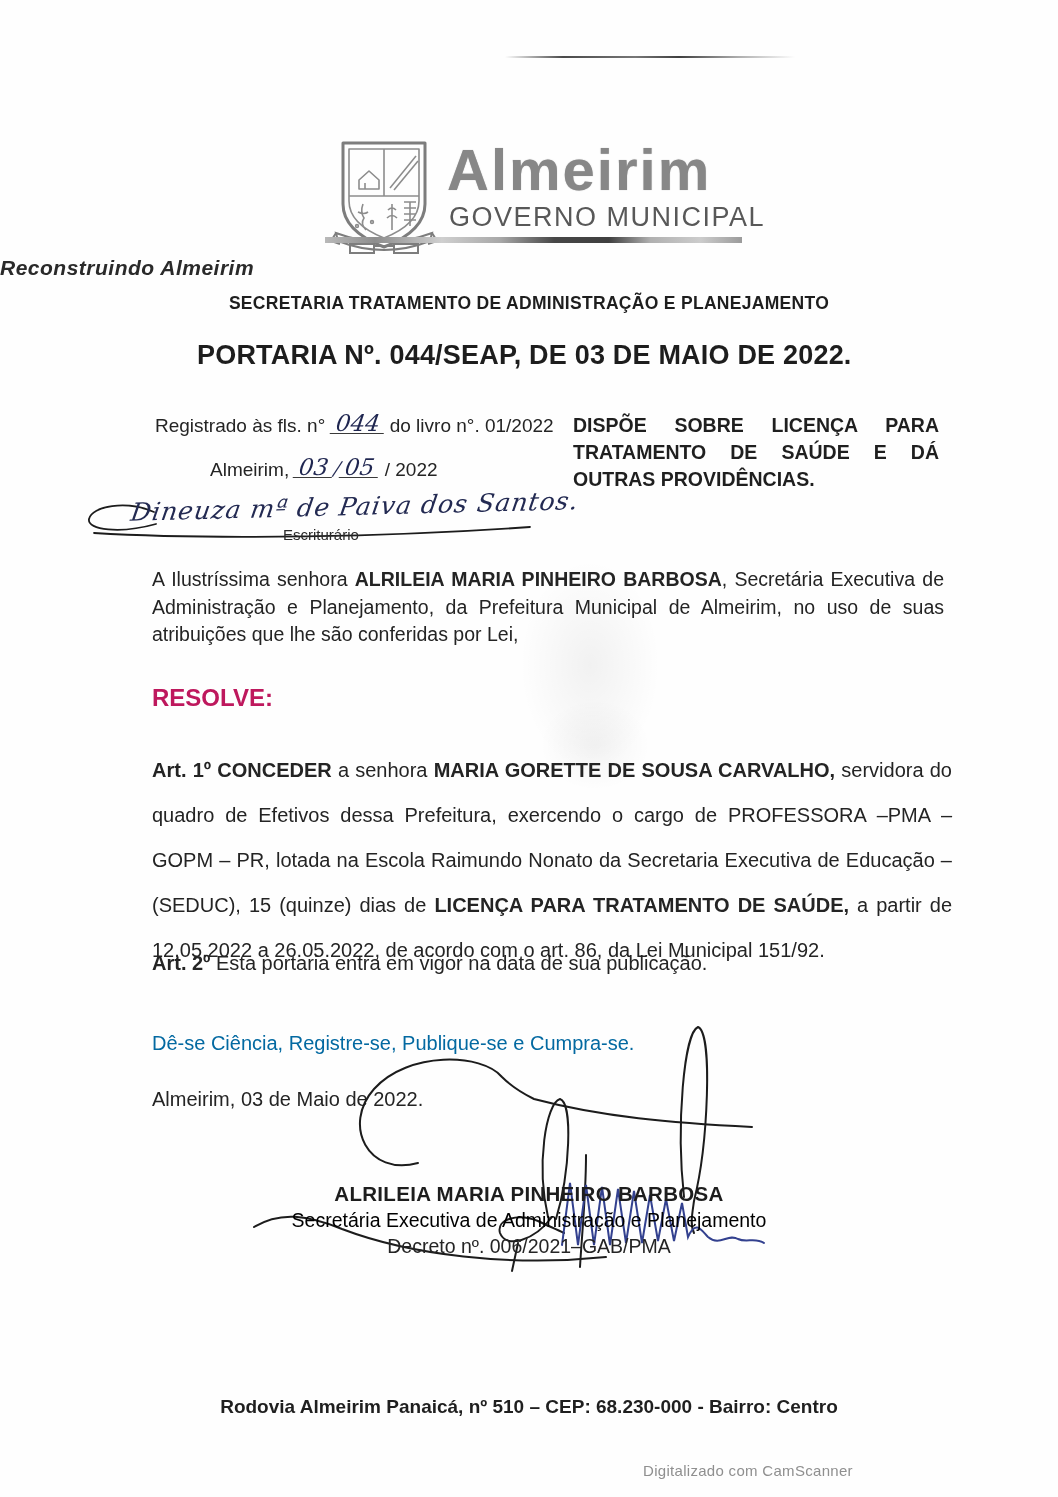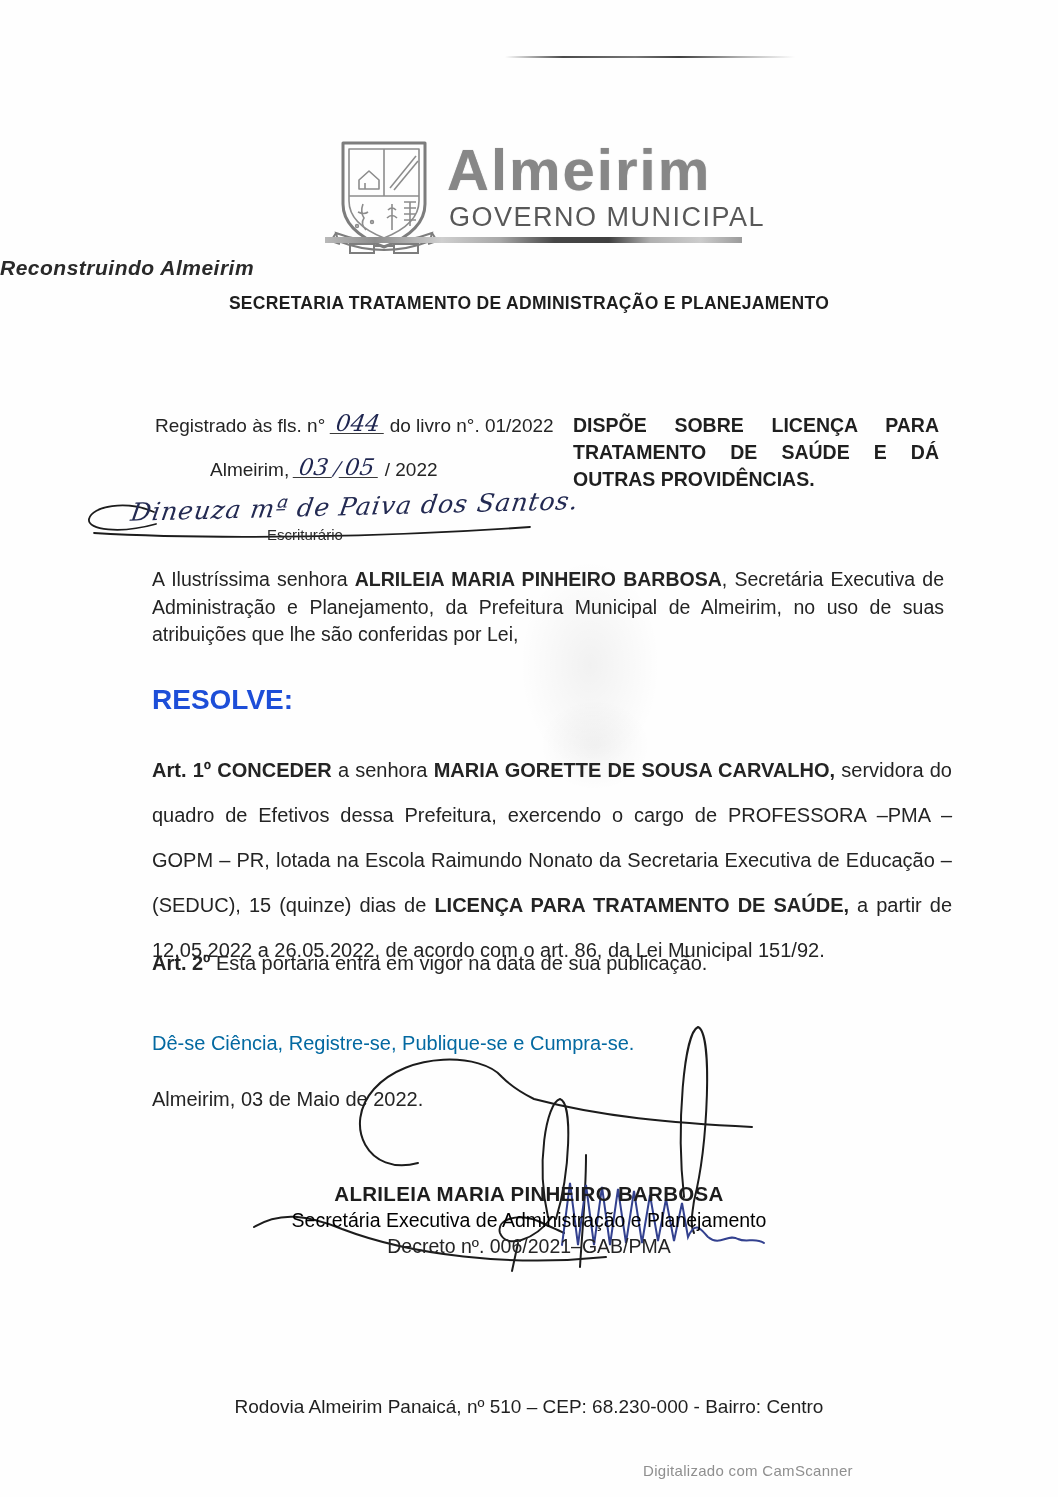--- a/index.html
+++ b/index.html
@@ -46,39 +46,39 @@
   .hand-num{font-size:23px;border-bottom:1.5px solid #3a3a3a;padding:0 5px;line-height:20px;}
 
   
   .summary{left:573px;top:412px;width:366px;font-size:19.5px;font-weight:bold;color:#1f1f1f;
     line-height:27px;text-align:justify;}
 
   
   .clerk-sig-svg{left:82px;top:486px;}
   .clerk-sig-text{left:132px;top:492px;font-size:25px;font-family:"DejaVu Serif",serif;font-style:italic;
     color:#232a52;transform:skewX(-10deg) rotate(-1.5deg);letter-spacing:1px;white-space:nowrap;}
-  .clerk-role{left:267px;top:526px;font-size:15px;color:#2a2a2a;}
+  .clerk-role{left:283px;top:526px;font-size:15px;color:#2a2a2a;}
 
   
   .intro{left:152px;top:566px;width:792px;font-size:19.5px;line-height:27.5px;text-align:justify;color:#242424;}
-  .resolve{left:152px;top:684px;font-size:28px;font-weight:bold;color:#1d4ed8;}
+  .resolve{left:152px;top:684px;font-size:24px;font-weight:bold;color:#be185d;}
   .art1{left:152px;top:748px;width:800px;font-size:20px;line-height:45px;text-align:justify;color:#242424;}
   .art2{left:152px;top:952px;width:800px;font-size:20px;color:#242424;}
   .closing{left:152px;top:1020px;font-size:20px;color:#0369a1;margin-top:12px;}
   .date-line{left:152px;top:1088px;font-size:20px;color:#242424;}
 
   
   .big-sig{left:250px;top:1005px;pointer-events:none;}
 
   
   .sig-name{left:0;top:1182px;width:1058px;text-align:center;font-size:20.5px;font-weight:bold;color:#1d1d1d;letter-spacing:.3px;}
   .sig-role{left:0;top:1209px;width:1058px;text-align:center;font-size:19.5px;color:#000000;}
   .sig-decree{left:0;top:1235px;width:1058px;text-align:center;font-size:19.5px;color:#242424;}
 
-  .footer-address{left:0;top:1396px;width:1058px;text-align:center;font-size:19px;font-weight:normal;color:#1f1f1f;}
+  .footer-address{left:0;top:1396px;width:1058px;text-align:center;font-size:19px;font-weight:bold;color:#1f1f1f;}
   .camscanner{left:643px;top:1462px;font-size:15px;color:#8f8f8f;letter-spacing:.3px;}
 </style>
 </head>
 <body>
 
 <div class="page">
 
   <div class="abs scan-line"></div>
   <div class="abs smudge1"></div>
   <div class="abs smudge2"></div>
@@ -110,20 +110,21 @@
       <path d="M66 106 h24 v9 h-24 z"></path>
       <path d="M46 108 h20"></path>
     </g>
   </svg>
   <div class="abs logo-title">Almeirim</div>
   <div class="abs logo-sub">GOVERNO MUNICIPAL</div>
   <div class="abs stripe-bar"></div>
   <div class="abs tagline">Reconstruindo Almeirim</div>
   <div class="abs department">SECRETARIA TRATAMENTO DE ADMINISTRAÇÃO E PLANEJAMENTO</div>
 
+  <div class="abs doc-title">PORTARIA Nº. 044/SEAP, DE 03 DE MAIO DE 2022.</div>
 
   <div class="abs registry-line"><span>Registrado às fls. n° </span><span class="hand hand-num">044</span><span> do livro n°. 01/2022</span></div>
   <div class="abs place-line"><span>Almeirim, </span><span class="hand hand-num">03</span><span class="hand">/</span><span class="hand hand-num">05</span><span> / 2022</span></div>
 
   <div class="abs summary">DISPÕE SOBRE LICENÇA PARA TRATAMENTO DE SAÚDE E DÁ OUTRAS PROVIDÊNCIAS.</div>
 
   <svg class="abs clerk-sig-svg" width="460" height="64" viewBox="0 0 460 64">
     <g fill="none" stroke-width="1.8" stroke-linecap="round">
       <path d="M72 26 C44 14 10 20 7 33 C5 44 38 48 74 38" stroke="#1c1c1c"></path>
       <path d="M12 47 C130 54 310 51 448 41" stroke="#1c1c1c"></path>

